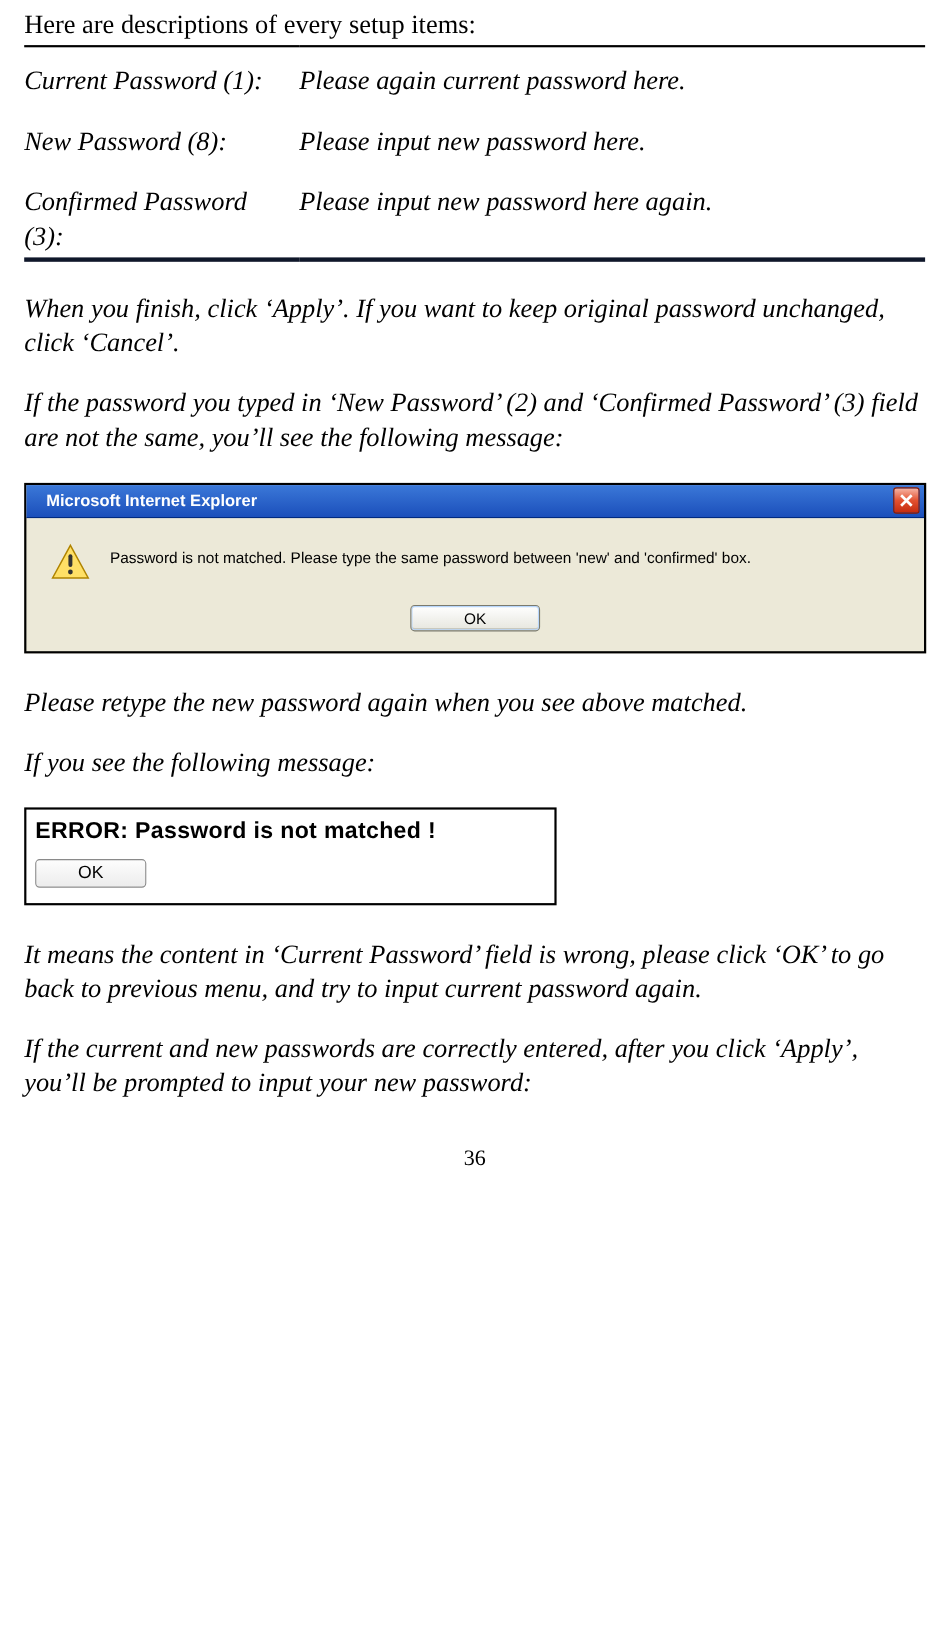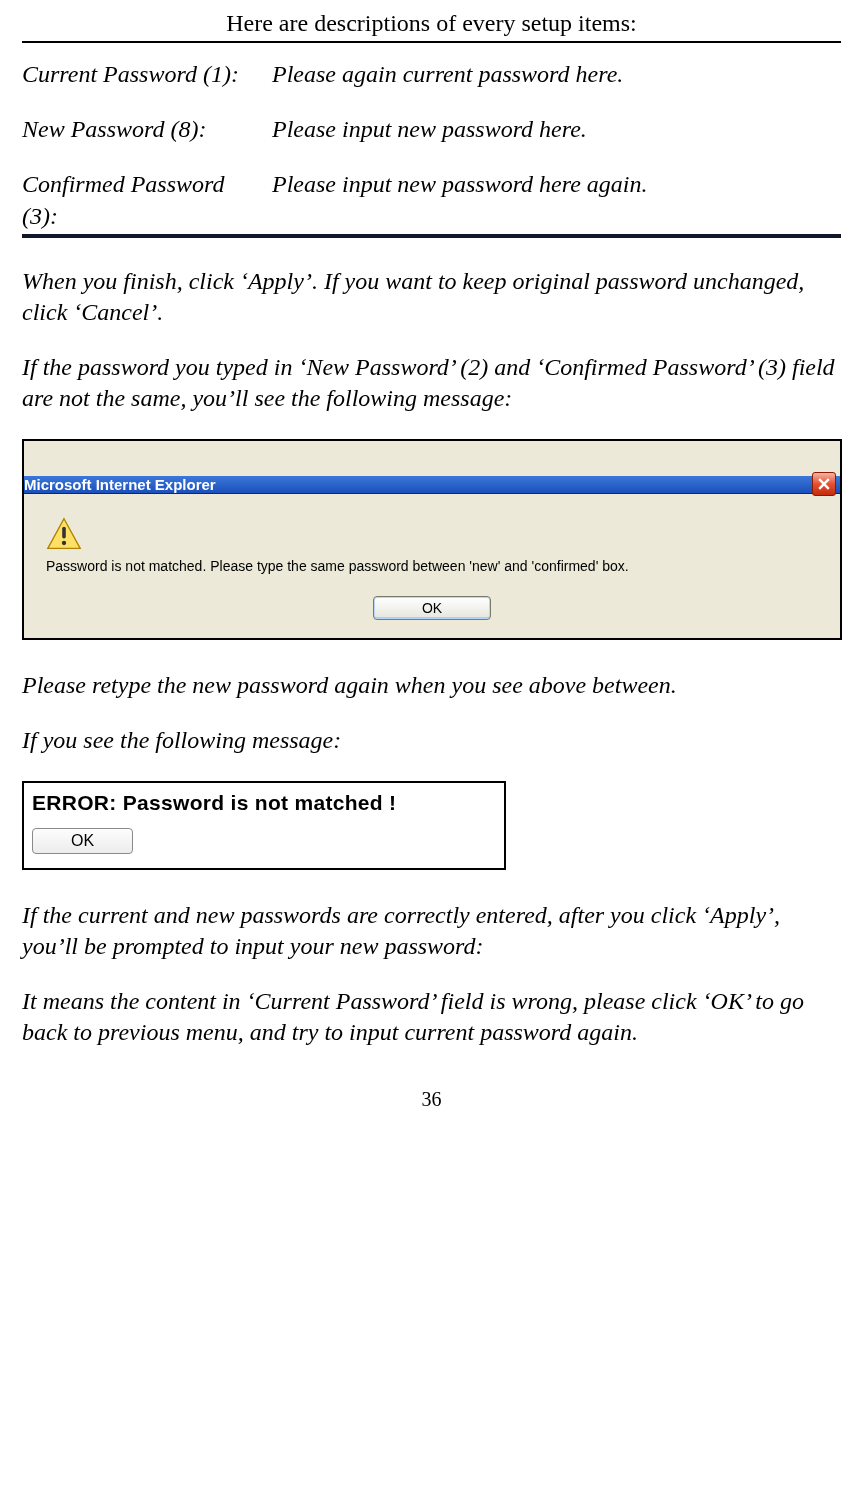--- a/index.html
+++ b/index.html
@@ -15,21 +15,20 @@
     padding: 10px 22px 30px 22px;
     box-sizing: border-box;
   }
   p {
     margin: 0 0 24px 0;
     line-height: 1.3;
     font-style: italic;
   }
   .intro {
     margin-bottom: 4px;
-    text-align: center;
   }
   table.setup {
     width: 100%;
     border-collapse: collapse;
     margin-bottom: 28px;
     font-style: italic;
   }
   table.setup td {
     vertical-align: top;
     padding: 0;
@@ -53,29 +52,28 @@
 
   
   .dlg1 {
     width: 820px;
     border: 2px solid #000;
     background: #ece9d8;
     margin-bottom: 30px;
     box-sizing: border-box;
   }
   .dlg1-titlebar {
-    height: 18px;
+    height: 30px;
     background: linear-gradient(to bottom, #3b78d8 0%, #1b4fbb 100%);
     display: flex;
     align-items: center;
     justify-content: space-between;
-    padding: 0 4px 0 0;
+    padding: 0 4px 0 18px;
     box-sizing: border-box;
     border-bottom: 1px solid #002a80;
-    margin-top: 35px;
   }
   .dlg1-title {
     color: #fff;
     font-family: Tahoma, Arial, sans-serif;
     font-size: 15px;
     font-weight: bold;
   }
   .dlg1-close {
     width: 22px;
     height: 22px;
@@ -89,21 +87,20 @@
   .dlg1-close svg {
     width: 12px;
     height: 12px;
   }
   .dlg1-body {
     display: flex;
     padding: 22px 20px 8px 22px;
     align-items: flex-start;
     font-family: Tahoma, Arial, sans-serif;
     font-size: 14px;
-    flex-direction: column;
   }
   .warn-icon {
     width: 36px;
     height: 36px;
     flex-shrink: 0;
     margin-right: 18px;
   }
   .dlg1-msg {
     padding-top: 6px;
     line-height: 1.2;
@@ -210,28 +207,28 @@
           <circle cx="20" cy="30" r="2.4" fill="#333"></circle>
         </svg>
       </span>
       <div class="dlg1-msg">Password is not matched. Please type the same password between 'new' and 'confirmed' box.</div>
     </div>
     <div class="dlg1-btnrow">
       <span class="xpbtn">OK</span>
     </div>
   </div>
 
-  <p>Please retype the new password again when you see above between.</p>
+  <p>Please retype the new password again when you see above matched.</p>
 
   <p>If you see the following message:</p>
 
   <div class="dlg2">
     <div class="dlg2-msg">ERROR: Password is not matched !</div>
     <span class="btn2">OK</span>
   </div>
 
+  <p>It means the content in ‘Current Password’ field is wrong, please click ‘OK’ to go back to previous menu, and try to input current password again.</p>
+
   <p>If the current and new passwords are correctly entered, after you click ‘Apply’, you’ll be prompted to input your new password:</p>
 
-  <p>It means the content in ‘Current Password’ field is wrong, please click ‘OK’ to go back to previous menu, and try to input current password again.</p>
-
   <div class="pagenum">36</div>
 
 </div>
 
 </body></html>

